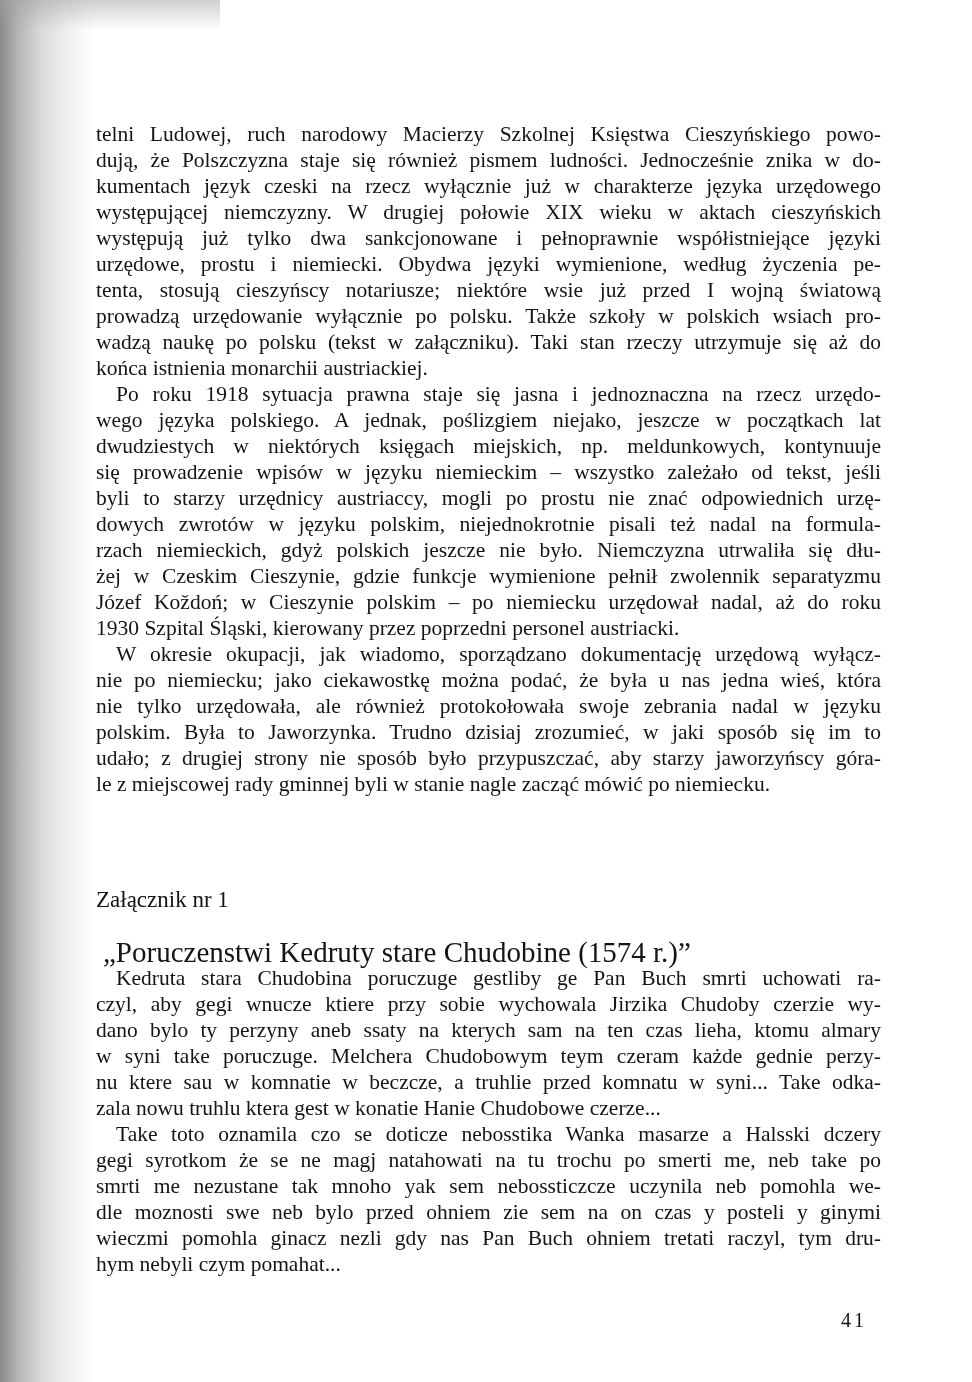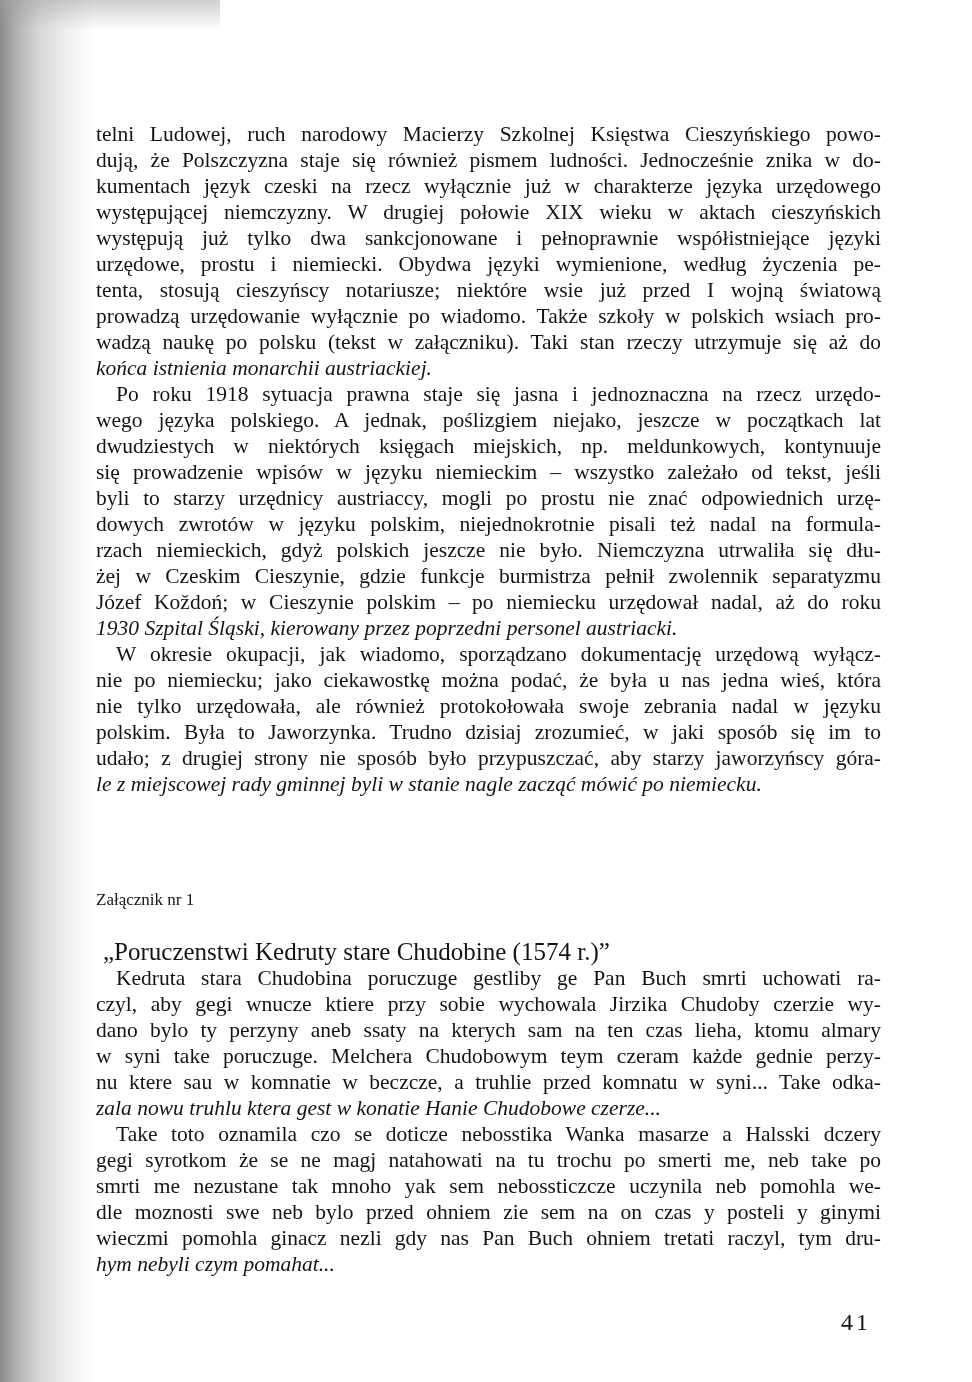--- a/index.html
+++ b/index.html
@@ -18,63 +18,63 @@
       position: absolute; left: 0; top: 0; width: 220px; height: 30px;
       background: linear-gradient(to bottom, rgba(160,160,160,0.5), rgba(255,255,255,0));
       pointer-events: none;
     }
     .page { position: absolute; left: 13px; top: 0; width: 972px; height: 1306px; }
     .line {
       position: absolute; left: 83px; width: 785px;
       font-size: 21.5px; line-height: 26px; white-space: nowrap;
       text-align: justify; text-align-last: justify;
     }
-    .line.last { text-align-last: left; font-style: italic; }
+    .line.last { text-align-last: left; }
     .line.indent { left: 103px; width: 765px; }
     .heading {
-      position: absolute; left: 83px; font-size: 17px; line-height: 26px; white-space: nowrap;
+      position: absolute; left: 83px; font-size: 23px; line-height: 26px; white-space: nowrap;
     }
     .quote-title {
-      position: absolute; left: 90px; font-size: 25px; line-height: 26px; white-space: nowrap;
+      position: absolute; left: 90px; font-size: 29px; line-height: 26px; white-space: nowrap;
     }
     .page-number {
-      position: absolute; left: 828px; top: 1309px; font-size: 24px; letter-spacing: 3px;
+      position: absolute; left: 828px; top: 1309px; font-size: 20px; letter-spacing: 3px;
       font-family: "Liberation Serif", serif;
     }
   </style>
 </head>
 <body>
 
 <div class="gutter-shadow"></div>
 <div class="top-shadow"></div>
 
 <div class="page">
 
   <div>
     <div class="line" style="top:121px">telni Ludowej, ruch narodowy Macierzy Szkolnej Księstwa Cieszyńskiego powo-</div>
     <div class="line" style="top:147px">dują, że Polszczyzna staje się również pismem ludności. Jednocześnie znika w do-</div>
     <div class="line" style="top:173px">kumentach język czeski na rzecz wyłącznie już w charakterze języka urzędowego</div>
     <div class="line" style="top:199px">występującej niemczyzny. W drugiej połowie XIX wieku w aktach cieszyńskich</div>
     <div class="line" style="top:225px">występują już tylko dwa sankcjonowane i pełnoprawnie współistniejące języki</div>
     <div class="line" style="top:251px">urzędowe, prostu i niemiecki. Obydwa języki wymienione, według życzenia pe-</div>
     <div class="line" style="top:277px">tenta, stosują cieszyńscy notariusze; niektóre wsie już przed I wojną światową</div>
-    <div class="line" style="top:303px">prowadzą urzędowanie wyłącznie po wiadomo. Także szkoły w polskich wsiach pro-</div>
+    <div class="line" style="top:303px">prowadzą urzędowanie wyłącznie po polsku. Także szkoły w polskich wsiach pro-</div>
     <div class="line" style="top:329px">wadzą naukę po polsku (tekst w załączniku). Taki stan rzeczy utrzymuje się aż do</div>
     <div class="line last" style="top:355px">końca istnienia monarchii austriackiej.</div>
   </div>
 
   <div>
     <div class="line indent" style="top:381px">Po roku 1918 sytuacja prawna staje się jasna i jednoznaczna na rzecz urzędo-</div>
     <div class="line" style="top:407px">wego języka polskiego. A jednak, poślizgiem niejako, jeszcze w początkach lat</div>
     <div class="line" style="top:433px">dwudziestych w niektórych księgach miejskich, np. meldunkowych, kontynuuje</div>
     <div class="line" style="top:459px">się prowadzenie wpisów w języku niemieckim – wszystko zależało od tekst, jeśli</div>
     <div class="line" style="top:485px">byli to starzy urzędnicy austriaccy, mogli po prostu nie znać odpowiednich urzę-</div>
     <div class="line" style="top:511px">dowych zwrotów w języku polskim, niejednokrotnie pisali też nadal na formula-</div>
     <div class="line" style="top:537px">rzach niemieckich, gdyż polskich jeszcze nie było. Niemczyzna utrwaliła się dłu-</div>
-    <div class="line" style="top:563px">żej w Czeskim Cieszynie, gdzie funkcje burmistrza pełnił zwolennik separatyzmu</div>
+    <div class="line" style="top:563px">żej w Czeskim Cieszynie, gdzie funkcje wymienione pełnił zwolennik separatyzmu</div>
     <div class="line" style="top:589px">Józef Koždoń; w Cieszynie polskim – po niemiecku urzędował nadal, aż do roku</div>
     <div class="line last" style="top:615px">1930 Szpital Śląski, kierowany przez poprzedni personel austriacki.</div>
   </div>
 
   <div>
     <div class="line indent" style="top:641px">W okresie okupacji, jak wiadomo, sporządzano dokumentację urzędową wyłącz-</div>
     <div class="line" style="top:667px">nie po niemiecku; jako ciekawostkę można podać, że była u nas jedna wieś, która</div>
     <div class="line" style="top:693px">nie tylko urzędowała, ale również protokołowała swoje zebrania nadal w języku</div>
     <div class="line" style="top:719px">polskim. Była to Jaworzynka. Trudno dzisiaj zrozumieć, w jaki sposób się im to</div>
     <div class="line" style="top:745px">udało; z drugiej strony nie sposób było przypuszczać, aby starzy jaworzyńscy góra-</div>

